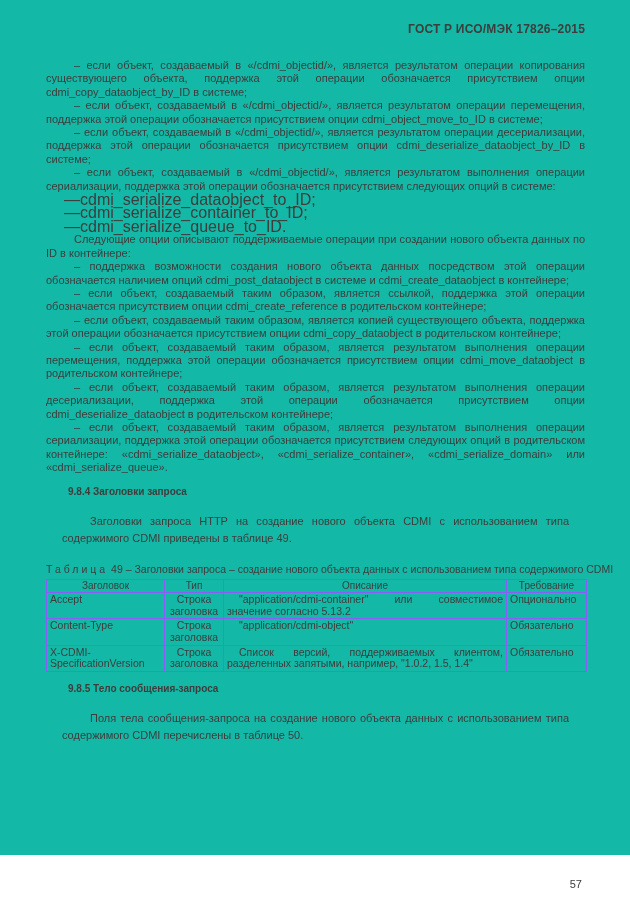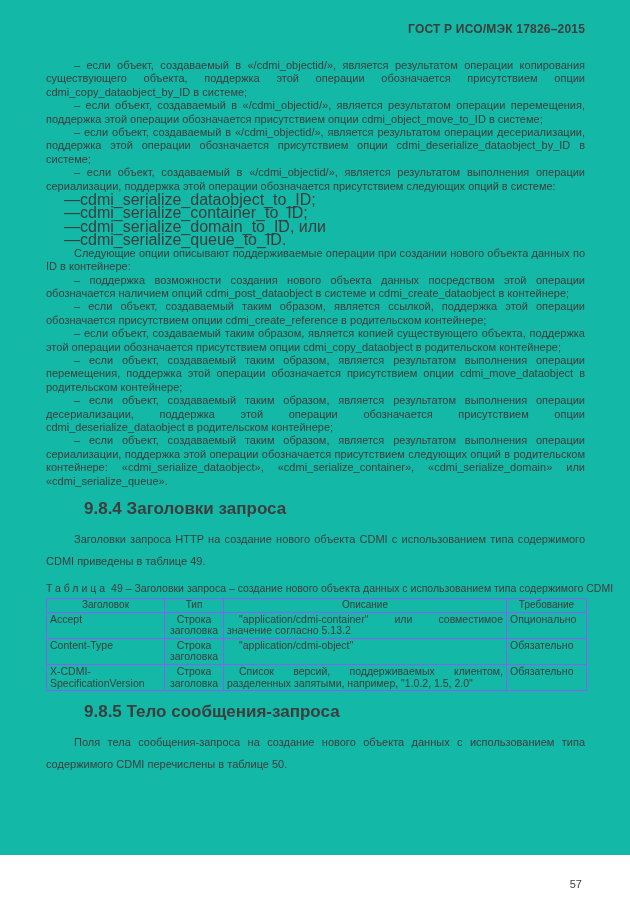--- a/index.html
+++ b/index.html
@@ -30,28 +30,28 @@
     text-align: justify;
     text-indent: 28px;
   }
   .option-list { margin: 0; }
   .option-list .opt {
     font-size: 16px;
     line-height: 13.4px;
     padding-left: 18px;
   }
   .sec-heading {
-    font-size: 17px;
+    font-size: 10px;
     font-weight: bold;
-    margin: 11px 0 9px 38px;
+    margin: 11px 0 9px 22px;
   }
   .sec-para {
-    margin: 0;
+    margin: 16px;
     font-size: 11px;
-    line-height: 22px;
+    line-height: 17px;
     text-align: justify;
     text-indent: 28px;
   }
   .table-caption {
     font-size: 10.5px;
     margin: 10px 0 4px 0;
     white-space: nowrap;
   }
   .caption-word { letter-spacing: 3px; }
   table.t49 {
@@ -97,21 +97,20 @@
 
   <div class="bodytext">
     <p>– если объект, создаваемый в «/cdmi_objectid/», является результатом операции копирования существующего объекта, поддержка этой операции обозначается присутствием опции cdmi_copy_dataobject_by_ID в системе;</p>
     <p>– если объект, создаваемый в «/cdmi_objectid/», является результатом операции перемещения, поддержка этой операции обозначается присутствием опции cdmi_object_move_to_ID в системе;</p>
     <p>– если объект, создаваемый в «/cdmi_objectid/», является результатом операции десериализации, поддержка этой операции обозначается присутствием опции cdmi_deserialize_dataobject_by_ID в системе;</p>
     <p>– если объект, создаваемый в «/cdmi_objectid/», является результатом выполнения операции сериализации, поддержка этой операции обозначается присутствием следующих опций в системе:</p>
 
     <div class="option-list">
       <div class="opt">—cdmi_serialize_dataobject_to_ID;</div>
       <div class="opt">—cdmi_serialize_container_to_ID;</div>
-      <div class="opt">—cdmi_serialize_domain_to_ID, или</div>
       <div class="opt">—cdmi_serialize_queue_to_ID.</div>
     </div>
 
     <p>Следующие опции описывают поддерживаемые операции при создании нового объекта данных по ID в контейнере:</p>
     <p>– поддержка возможности создания нового объекта данных посредством этой операции обозначается наличием опций cdmi_post_dataobject в системе и cdmi_create_dataobject в контейнере;</p>
     <p>– если объект, создаваемый таким образом, является ссылкой, поддержка этой операции обозначается присутствием опции cdmi_create_reference в родительском контейнере;</p>
     <p>– если объект, создаваемый таким образом, является копией существующего объекта, поддержка этой операции обозначается присутствием опции cdmi_copy_dataobject в родительском контейнере;</p>
     <p>– если объект, создаваемый таким образом, является результатом выполнения операции перемещения, поддержка этой операции обозначается присутствием опции cdmi_move_dataobject в родительском контейнере;</p>
     <p>– если объект, создаваемый таким образом, является результатом выполнения операции десериализации, поддержка этой операции обозначается присутствием опции cdmi_deserialize_dataobject в родительском контейнере;</p>
     <p>– если объект, создаваемый таким образом, является результатом выполнения операции сериализации, поддержка этой операции обозначается присутствием следующих опций в родительском контейнере: «cdmi_serialize_dataobject», «cdmi_serialize_container», «cdmi_serialize_domain» или «cdmi_serialize_queue».</p>
@@ -148,21 +147,21 @@
       </tr>
       <tr>
         <td class="cell-header">Content-Type</td>
         <td class="cell-type">Строка заголовка</td>
         <td class="cell-desc">"application/cdmi-object"</td>
         <td class="cell-req">Обязательно</td>
       </tr>
       <tr>
         <td class="cell-header">X-CDMI-SpecificationVersion</td>
         <td class="cell-type">Строка заголовка</td>
-        <td class="cell-desc">Список версий, поддерживаемых клиентом, разделенных запятыми, например, "1.0.2, 1.5, 2.0"</td>
+        <td class="cell-desc">Список версий, поддерживаемых клиентом, разделенных запятыми, например, "1.0.2, 1.5, 1.4"</td>
         <td class="cell-req">Обязательно</td>
       </tr>
     </tbody>
   </table>
 
   <div class="sec-heading">9.8.5 Тело сообщения-запроса</div>
   <p class="sec-para">Поля тела сообщения-запроса на создание нового объекта данных с использованием типа содержимого CDMI перечислены в таблице 50.</p>
 
   <div class="page-number">57</div>
 

